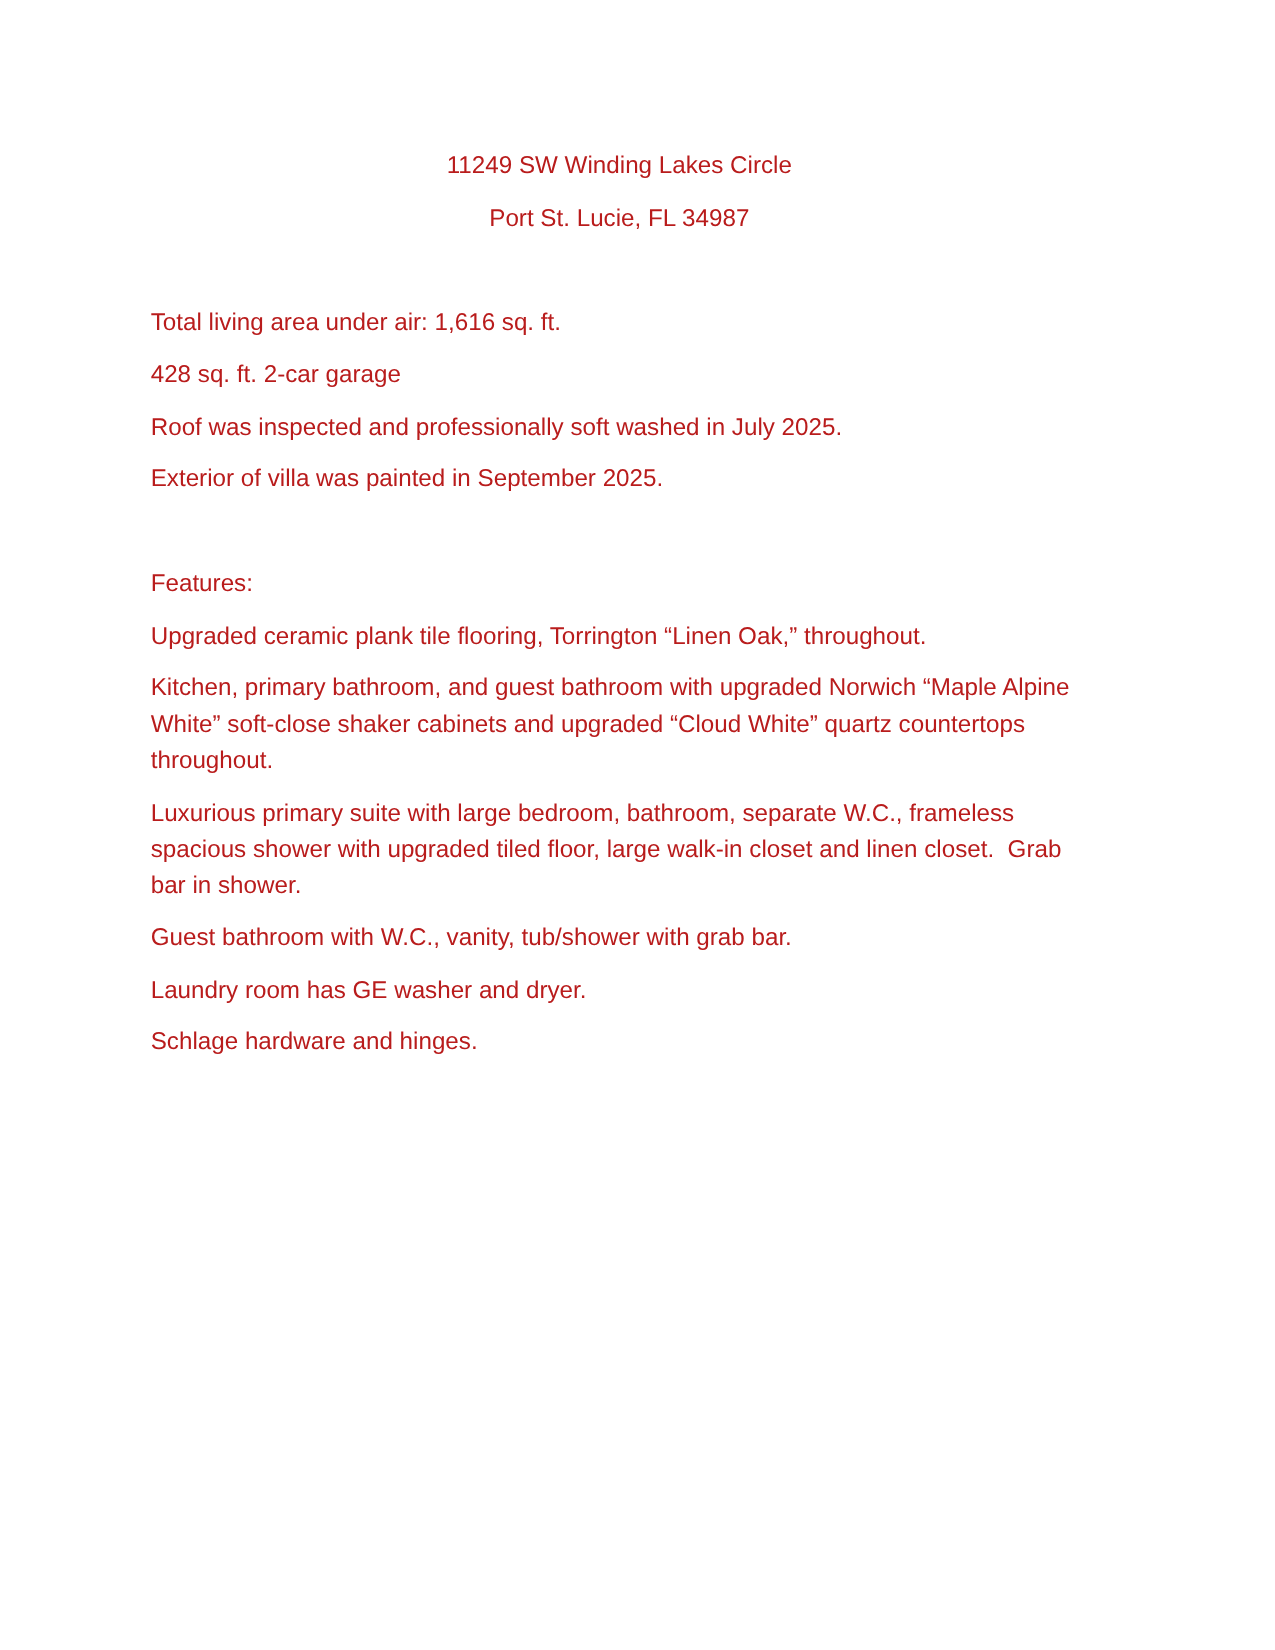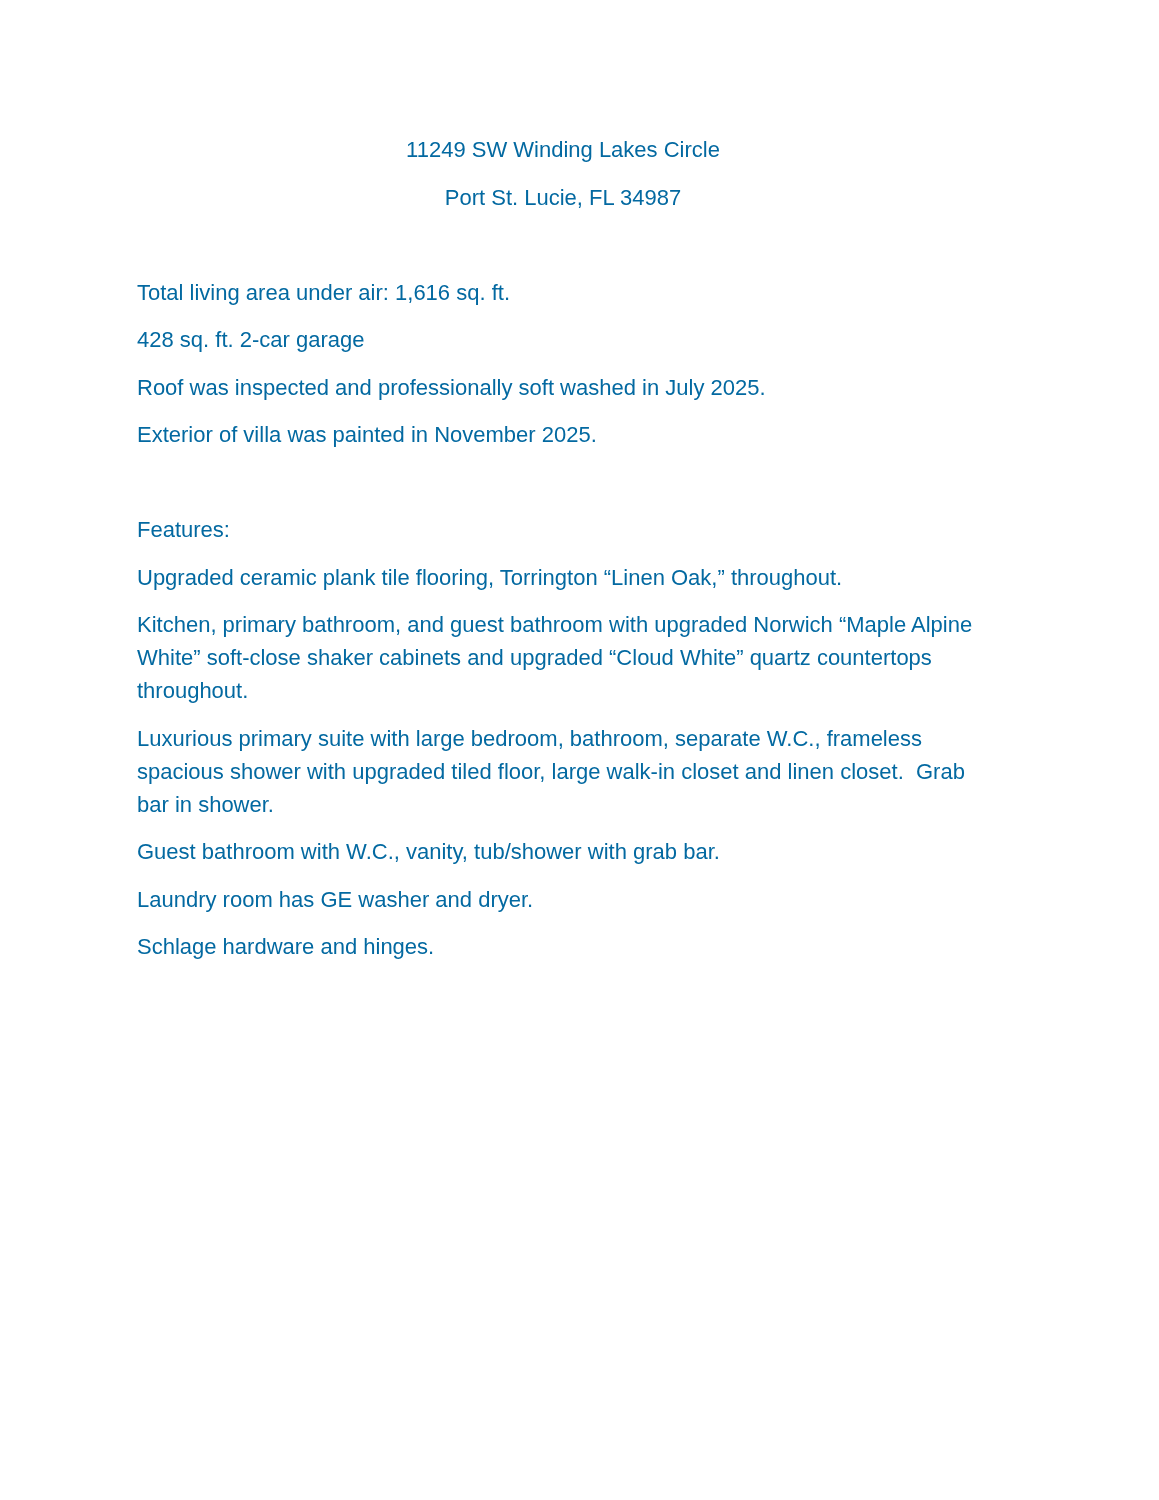--- a/index.html
+++ b/index.html
@@ -10,21 +10,21 @@
   .page {
     position: relative;
     width: 1126px;
     height: 1500px;
     box-sizing: border-box;
     background: #ffffff;
     padding: 133px 137px 0 137px;
     font-family: "Liberation Sans", sans-serif;
     font-size: 22px;
     line-height: 33px;
-    color: #0369a1;
+    color: #b91c1c;
     overflow: hidden;
   }
   .doc-para {
     margin: 0 0 14.5px 0;
     white-space: pre-wrap;
     font-weight: 400;
   }
   .centered {
     text-align: center;
   }
@@ -47,21 +47,21 @@
 
   <div>
 
 
       <p class="doc-para">Total living area under air: 1,616 sq. ft.</p>
 
       <p class="doc-para">428 sq. ft. 2-car garage</p>
 
       <p class="doc-para">Roof was inspected and professionally soft washed in July 2025.</p>
 
-      <p class="doc-para">Exterior of villa was painted in November 2025.</p>
+      <p class="doc-para">Exterior of villa was painted in September 2025.</p>
     </div>
 
   <div class="blank-line"></div>
 
   <p class="doc-para">Features:</p>
 
   <div>
 
 
       <p class="doc-para">Upgraded ceramic plank tile flooring, Torrington “Linen Oak,” throughout.</p>

